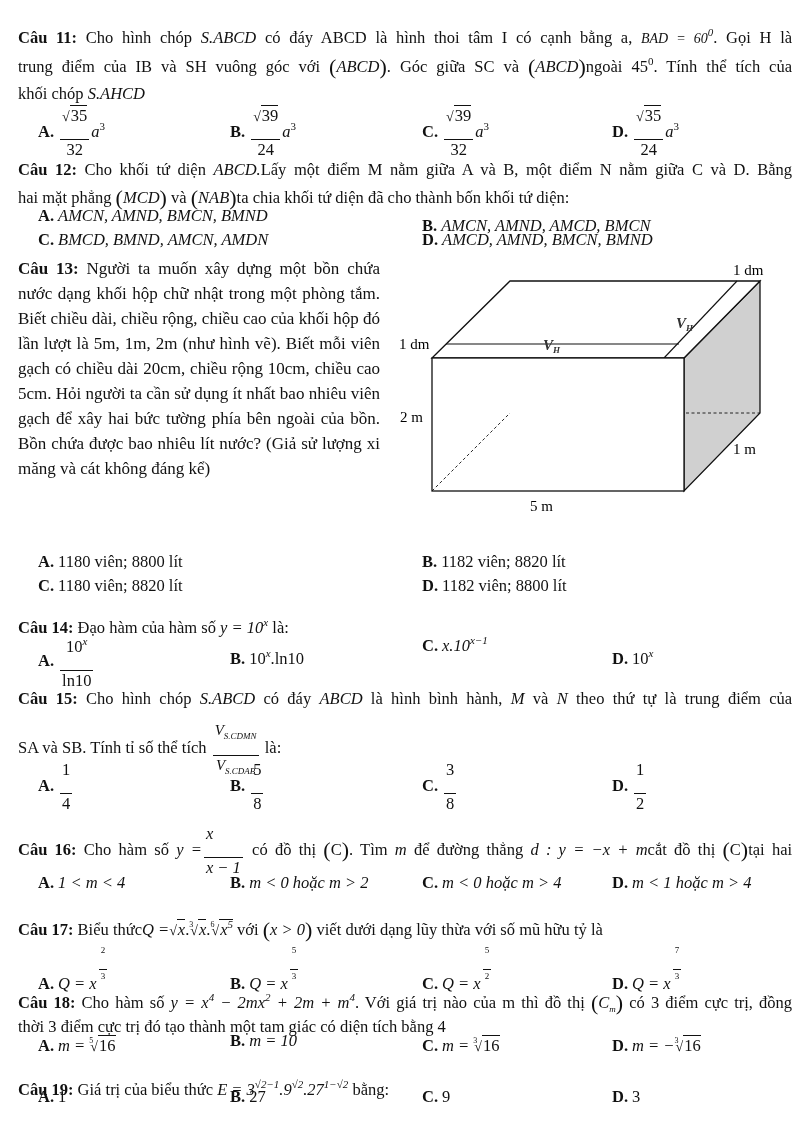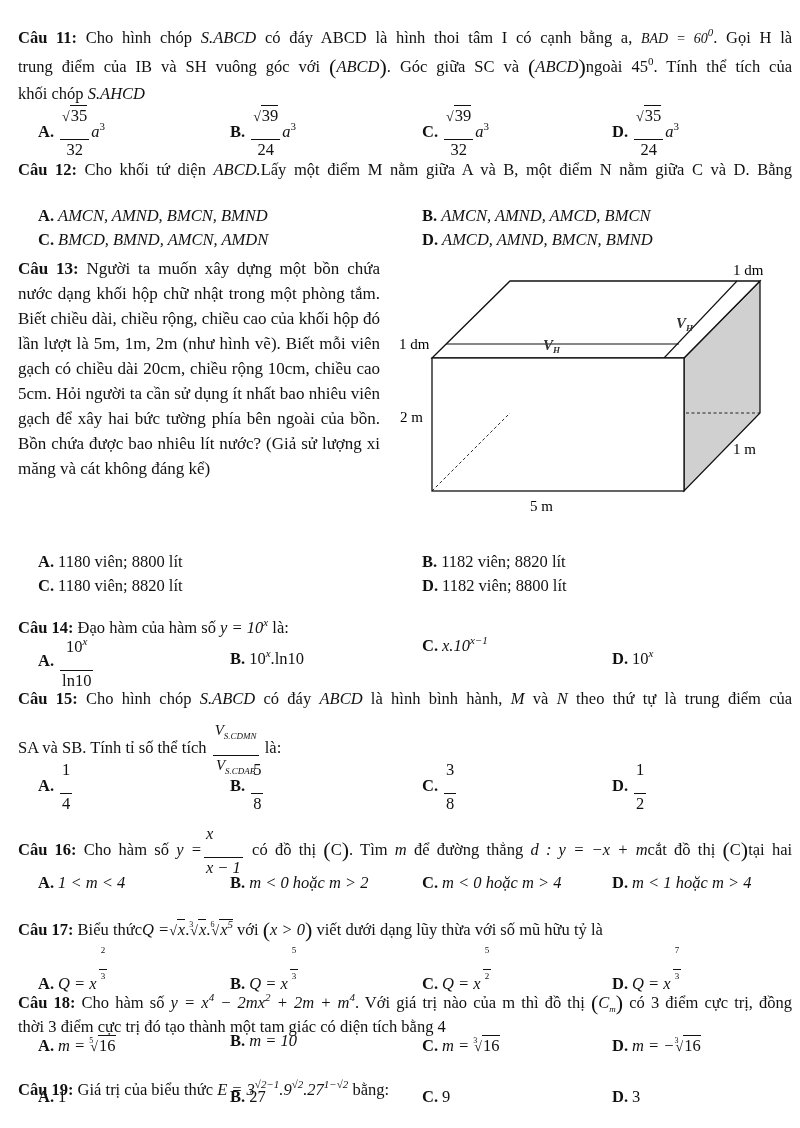--- a/index.html
+++ b/index.html
@@ -66,22 +66,28 @@
     <div class="opt" style="left:612px;top:108px">
       <span class="k">D.</span><span class="frac"><span class="num"><span class="rad">√</span><span class="sqrt">35</span></span><span class="den">24</span></span><i>a</i><span class="sup">3</span>
     </div>
   </div>
 
   <div class="line just" style="top:149px">
     <span class="q">Câu 12:</span>
     <span>Cho khối tứ diện</span>
     <i>ABCD.</i><span>Lấy một điểm M nằm giữa A và B, một điểm N nằm giữa C và D. Bằng</span>
   </div>
+  <div class="line" style="top:177px">
+    <span>hai mặt phẳng</span>
+    <span class="par">(</span><i>MCD</i><span class="par">)</span>
+    <span>và</span>
+    <span class="par">(</span><i>NAB</i><span class="par">)</span><span>ta chia khối tứ diện đã cho thành bốn khối tứ diện:</span>
+  </div>
   <div class="opt" style="left:38px;top:206px"><span class="k">A.</span><i>AMCN, AMND, BMCN, BMND</i></div>
-  <div class="opt" style="left:422px;top:206px"><span class="k">B.</span><i>AMCN, AMND, AMCD, BMCN</i></div>
+  <div class="opt" style="left:422px;top:216px"><span class="k">B.</span><i>AMCN, AMND, AMCD, BMCN</i></div>
   <div class="opt" style="left:422px;top:230px"><span class="k">D.</span><i>AMCD, AMND, BMCN, BMND</i></div>
   <div class="opt" style="left:38px;top:230px"><span class="k">C.</span><i>BMCD, BMND, AMCN, AMDN</i></div>
 
   <div class="para" style="top:256px">
     <span class="q">Câu 13:</span>
     <span>Người ta muốn xây dựng một bồn chứa nước dạng khối hộp chữ nhật trong một phòng tắm. Biết chiều dài, chiều rộng, chiều cao của khối hộp đó lần lượt là 5m, 1m, 2m (như hình vẽ). Biết mỗi viên gạch có chiều dài 20cm, chiều rộng 10cm, chiều cao 5cm. Hỏi người ta cần sử dụng ít nhất bao nhiêu viên gạch để xây hai bức tường phía bên ngoài của bồn. Bồn chứa được bao nhiêu lít nước? (Giả sử lượng xi măng và cát không đáng kể)</span>
   </div>
 
   <svg class="fig" viewBox="390 255 410 265">
 

